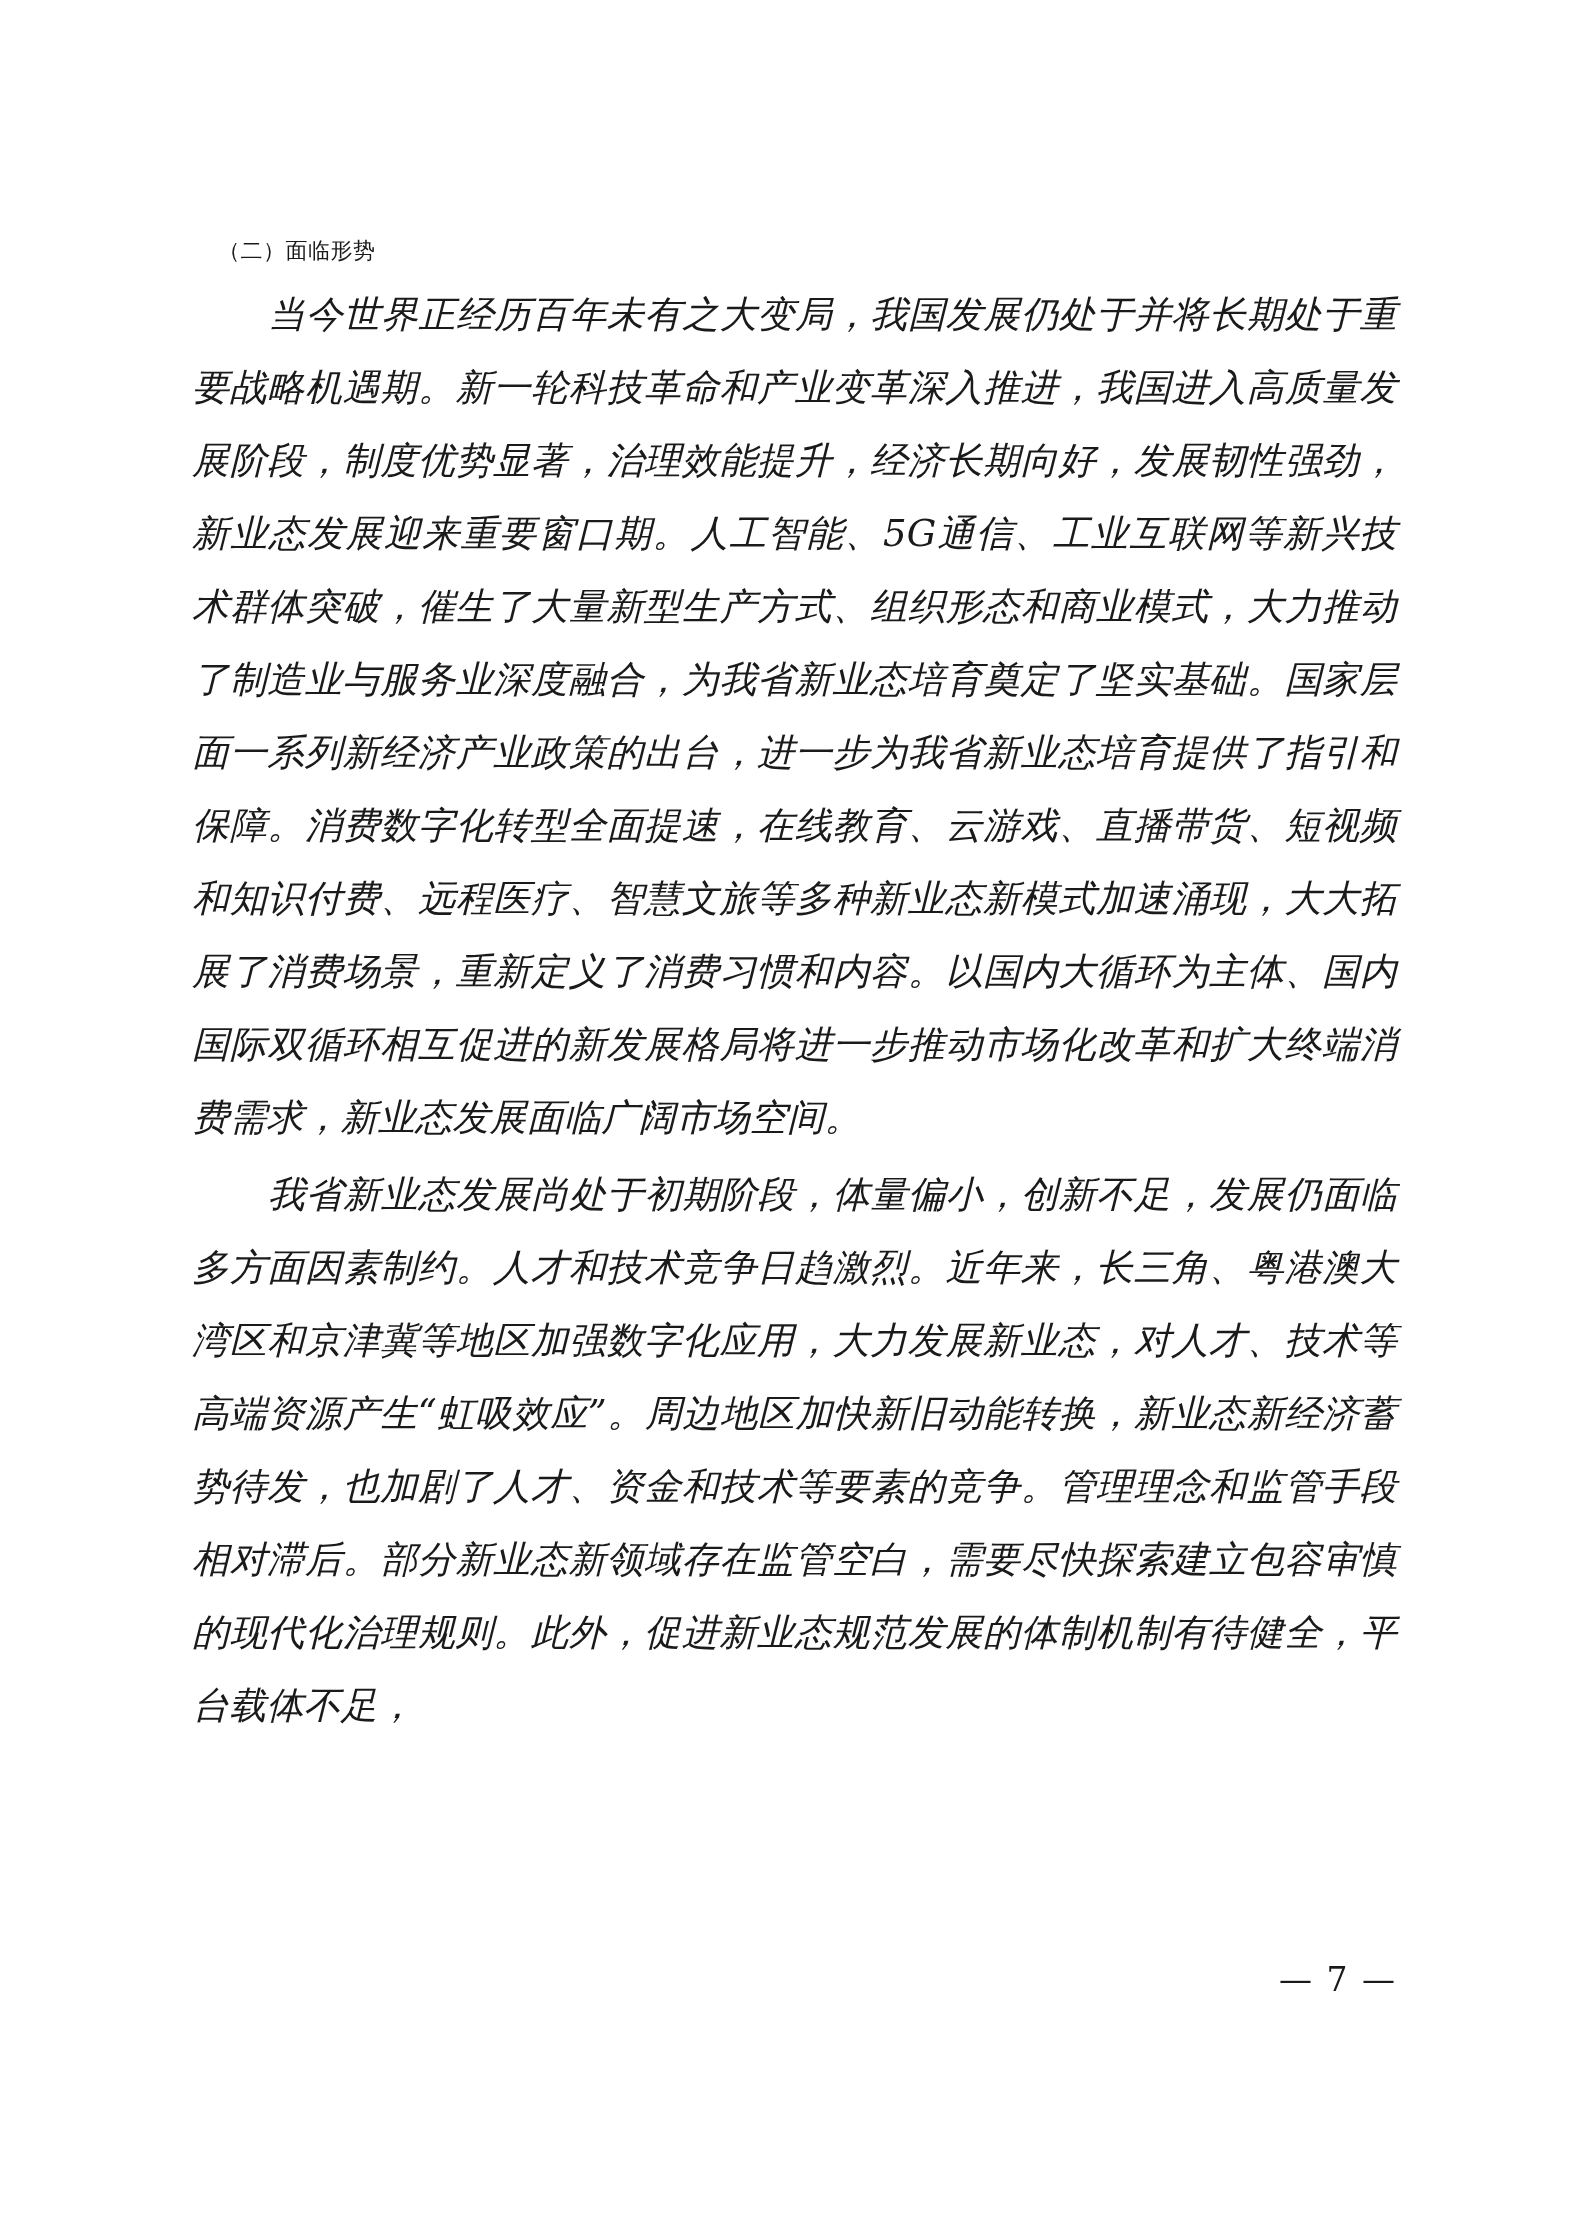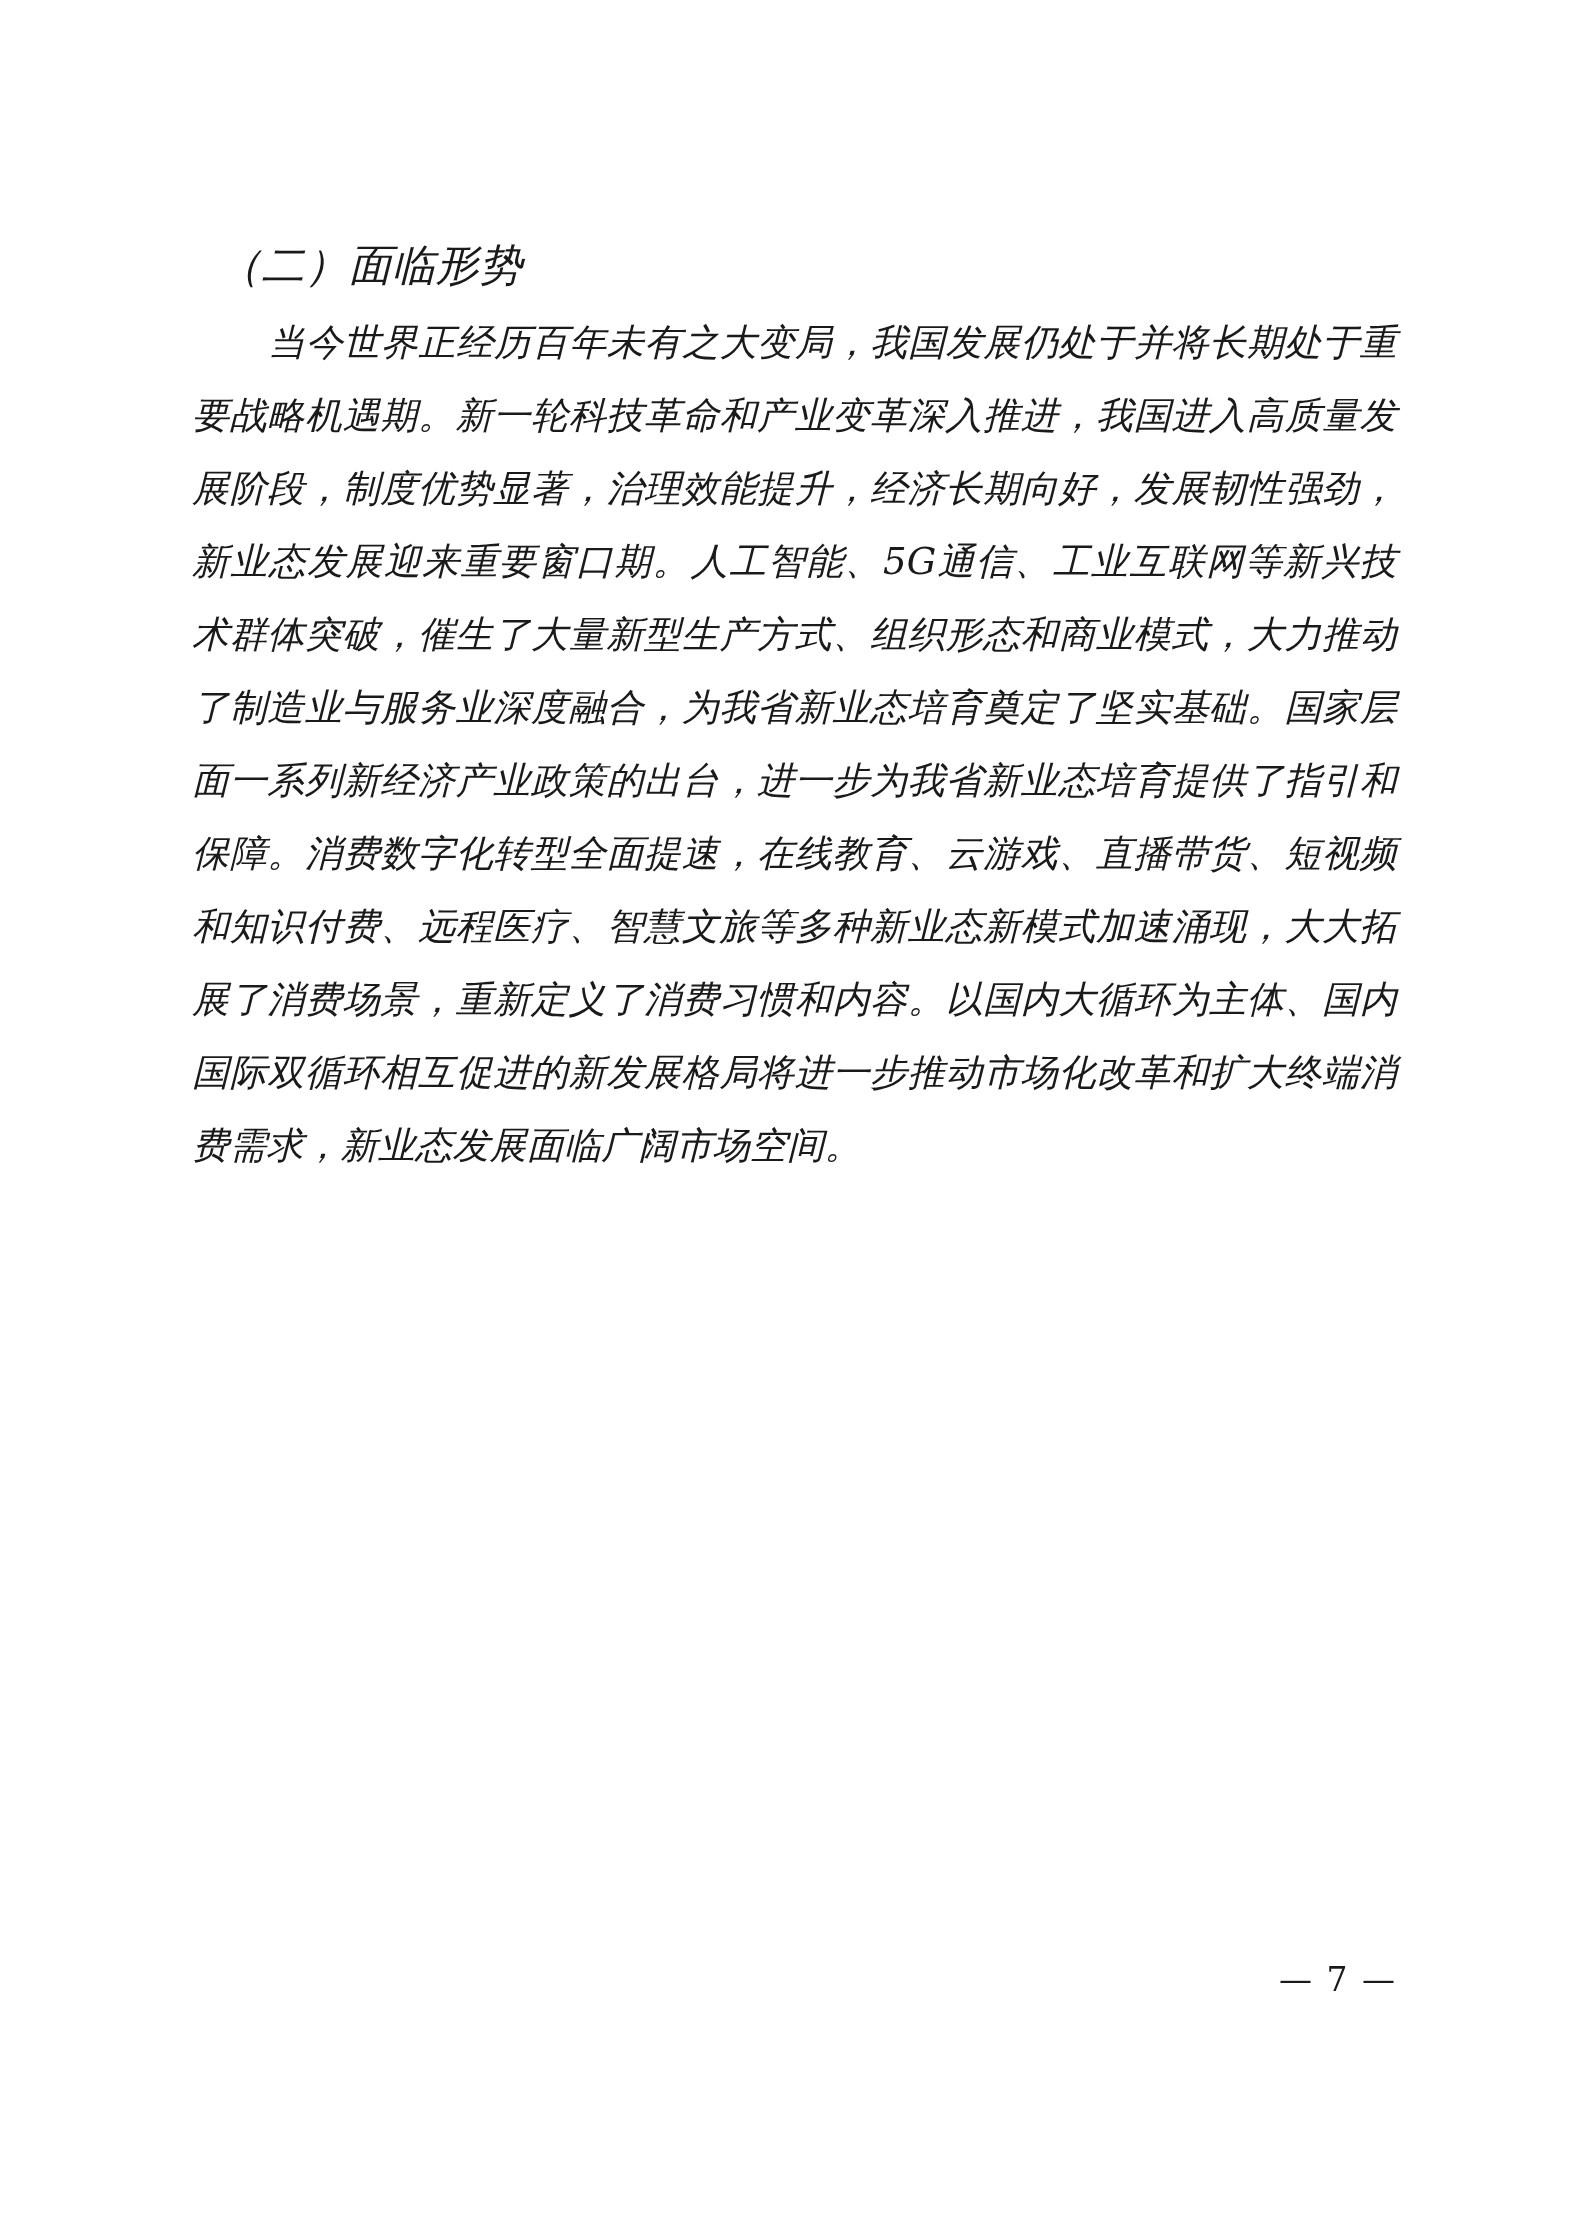--- a/index.html
+++ b/index.html
@@ -17,27 +17,26 @@
     font-family: "DejaVu Serif", "Liberation Serif", serif;
     color: #1a1a1a;
   }
   .content {
     position: absolute;
     left: 192px;
     top: 236px;
     width: 1205px;
   }
   .heading {
-    font-size: 43px;
+    font-size: 22px;
     line-height: 1.35;
     margin: 0 0 12px 0;
     padding-left: 26px;
     letter-spacing: 0.5px;
     font-weight: 400;
-    font-style: italic;
   }
   .para {
     font-size: 37px;
     line-height: 73px;
     margin: 0 0 4px 0;
     text-indent: 76px;
     text-align: justify;
     text-justify: inter-ideograph;
     letter-spacing: 0.2px;
     word-break: break-all;
@@ -54,15 +53,16 @@
     font-family: "DejaVu Serif", "Liberation Serif", serif;
   }
 </style>
 </head>
 <body>
 
 <div class="page">
   <div class="content">
     <h2 class="heading">（二）面临形势</h2>
     <p class="para">当今世界正经历百年未有之大变局，我国发展仍处于并将长期处于重要战略机遇期。新一轮科技革命和产业变革深入推进，我国进入高质量发展阶段，制度优势显著，治理效能提升，经济长期向好，发展韧性强劲，新业态发展迎来重要窗口期。人工智能、5G通信、工业互联网等新兴技术群体突破，催生了大量新型生产方式、组织形态和商业模式，大力推动了制造业与服务业深度融合，为我省新业态培育奠定了坚实基础。国家层面一系列新经济产业政策的出台，进一步为我省新业态培育提供了指引和保障。消费数字化转型全面提速，在线教育、云游戏、直播带货、短视频和知识付费、远程医疗、智慧文旅等多种新业态新模式加速涌现，大大拓展了消费场景，重新定义了消费习惯和内容。以国内大循环为主体、国内国际双循环相互促进的新发展格局将进一步推动市场化改革和扩大终端消费需求，新业态发展面临广阔市场空间。</p>
+    <p class="para">我省新业态发展尚处于初期阶段，体量偏小，创新不足，发展仍面临多方面因素制约。人才和技术竞争日趋激烈。近年来，长三角、粤港澳大湾区和京津冀等地区加强数字化应用，大力发展新业态，对人才、技术等高端资源产生“虹吸效应”。周边地区加快新旧动能转换，新业态新经济蓄势待发，也加剧了人才、资金和技术等要素的竞争。管理理念和监管手段相对滞后。部分新业态新领域存在监管空白，需要尽快探索建立包容审慎的现代化治理规则。此外，促进新业态规范发展的体制机制有待健全，平台载体不足，</p>
   </div>
   <div class="page-number">— 7 —</div>
 </div>
 
 </body></html>

